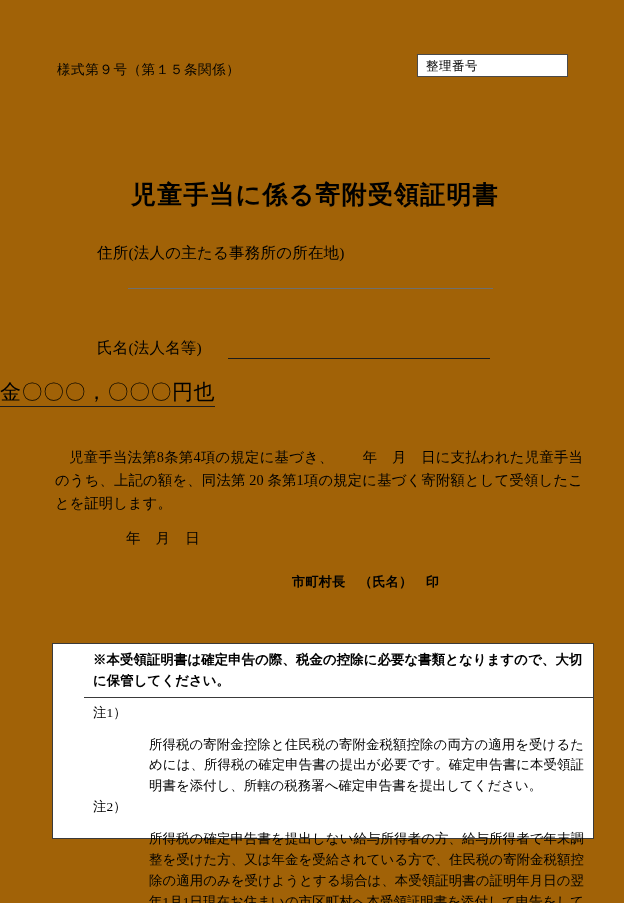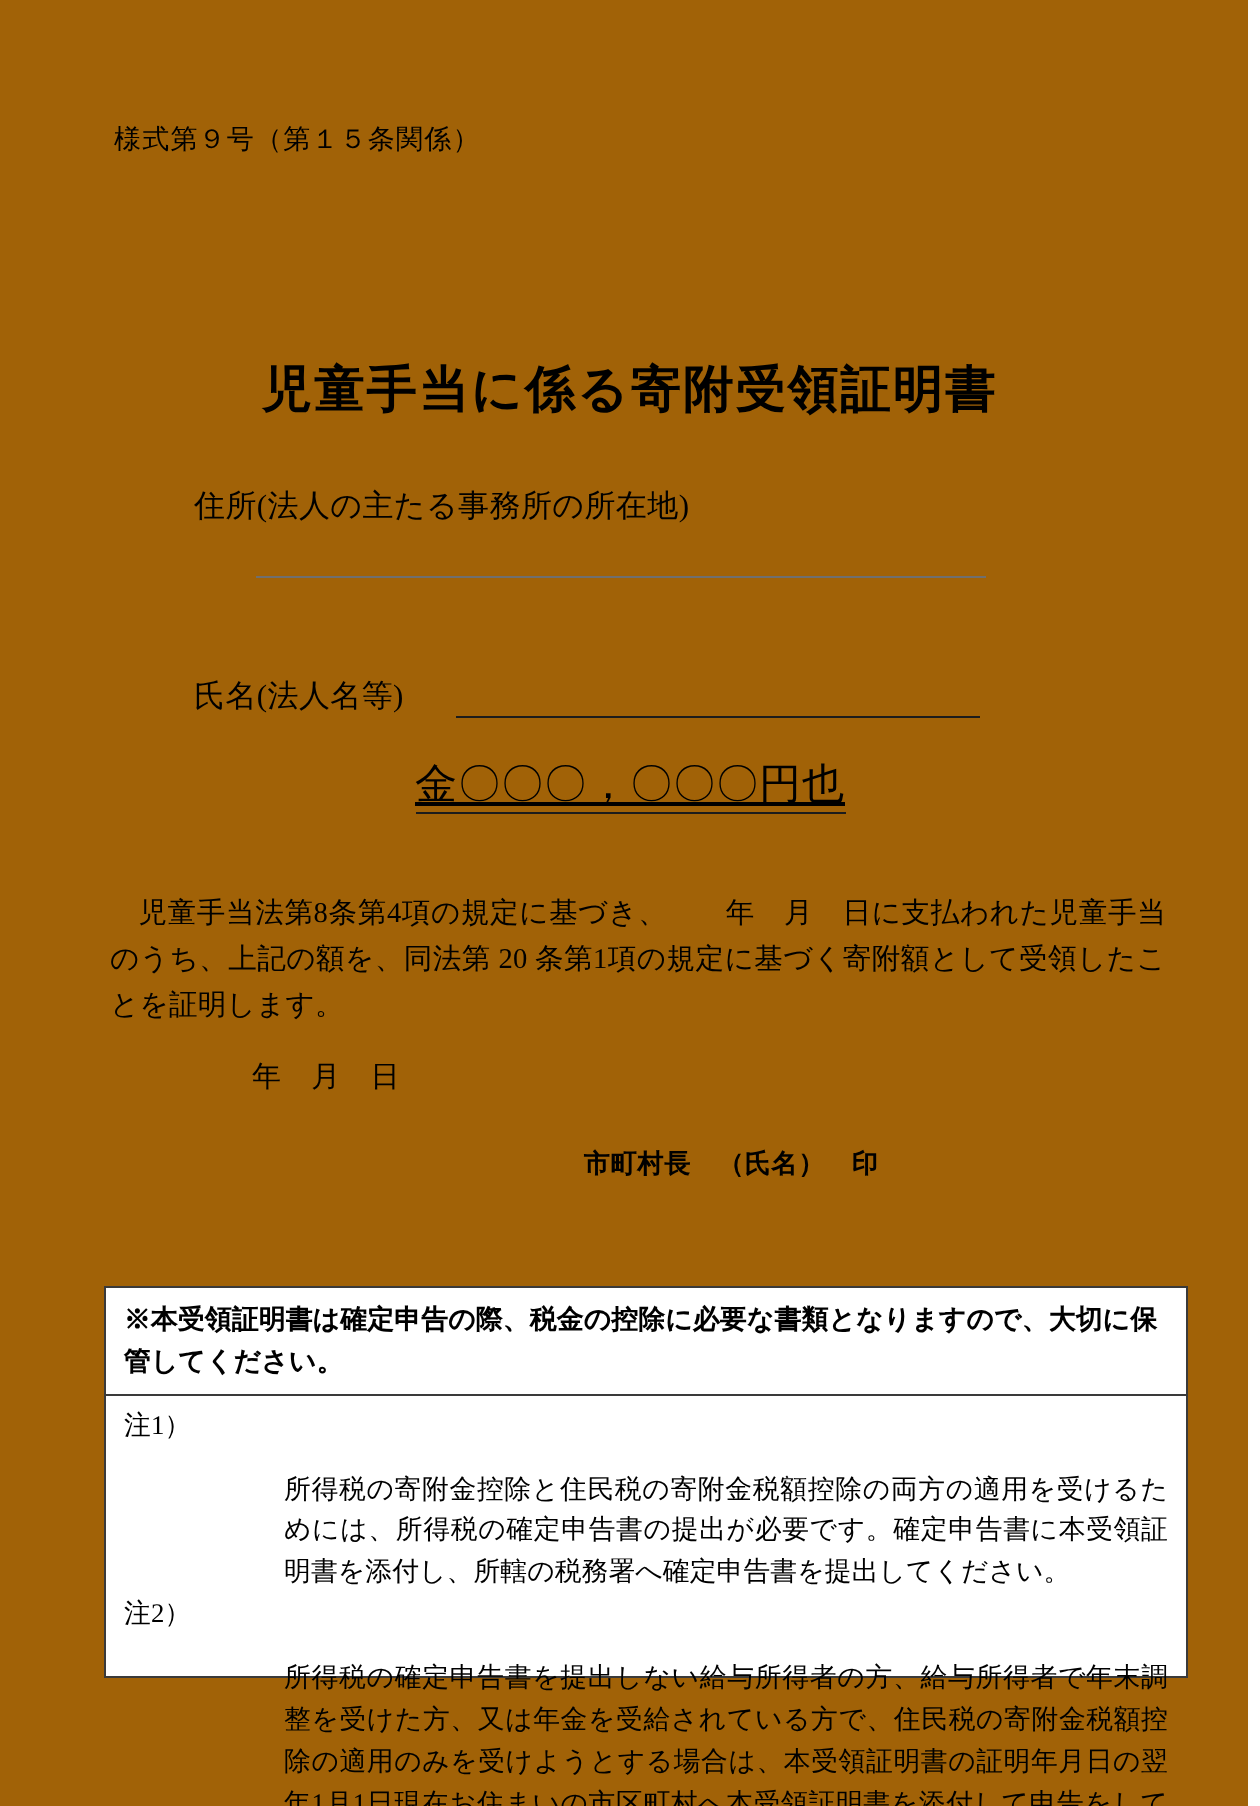--- a/index.html
+++ b/index.html
@@ -102,25 +102,24 @@
     height: 0;
     border-top: 1.5px solid #1c1c1c;
   }
 
   
   .amount {
     position: absolute;
     left: 0;
     top: 378px;
     width: 630px;
-    text-align: center;
+    text-align: left;
     font-size: 21px;
     letter-spacing: 0.5px;
     white-space: nowrap;
-    text-decoration: underline;
   }
   .amount span {
     border-bottom: 1.5px solid #1c1c1c;
     padding-bottom: 2px;
   }
 
   
   .body-text {
     position: absolute;
     left: 55px;
@@ -157,20 +156,21 @@
   
   .notes-box {
     position: absolute;
     left: 52px;
     top: 643px;
     width: 542px;
     height: 196px;
     border: 1px solid #3a3a3a;
     box-sizing: border-box;
     background: #ffffff;
+    padding-left: 31px;
   }
   .notes-header {
     box-sizing: border-box;
     width: 100%;
     padding: 6px 9px 5px 9px;
     border-bottom: 1px solid #3a3a3a;
     font-size: 13.4px;
     font-weight: bold;
     line-height: 1.55;
     letter-spacing: 0.1px;
@@ -179,40 +179,42 @@
   .notes-list {
     box-sizing: border-box;
     padding: 5px 9px 4px 9px;
   }
   .note-row {
     display: flex;
     align-items: flex-start;
     font-size: 13.4px;
     line-height: 1.56;
     letter-spacing: 0.05px;
-    gap: 24px;
   }
   .note-marker {
     flex: 0 0 auto;
     width: 56px;
     white-space: nowrap;
   }
   .note-body {
     flex: 1 1 auto;
     text-align: justify;
     margin-top: 32px;
   }
 </style>
 </head>
 <body>
 
 <div class="page">
 
   <div class="form-code">様式第９号（第１５条関係）</div>
 
+  <div class="ref-box">
+    <div class="ref-box-label">整理番号</div>
+  </div>
 
   <div class="doc-title">児童手当に係る寄附受領証明書</div>
 
   <div class="addr-label">住所(法人の主たる事務所の所在地)</div>
   <div class="addr-rule"></div>
 
   <div class="name-label">氏名(法人名等)</div>
   <div class="name-rule"></div>
 
   <div class="amount">

